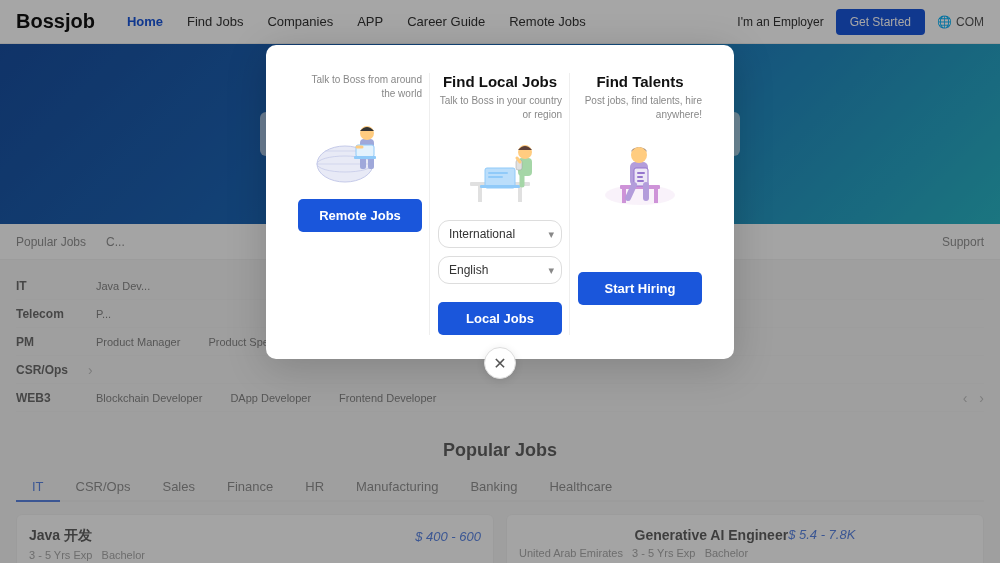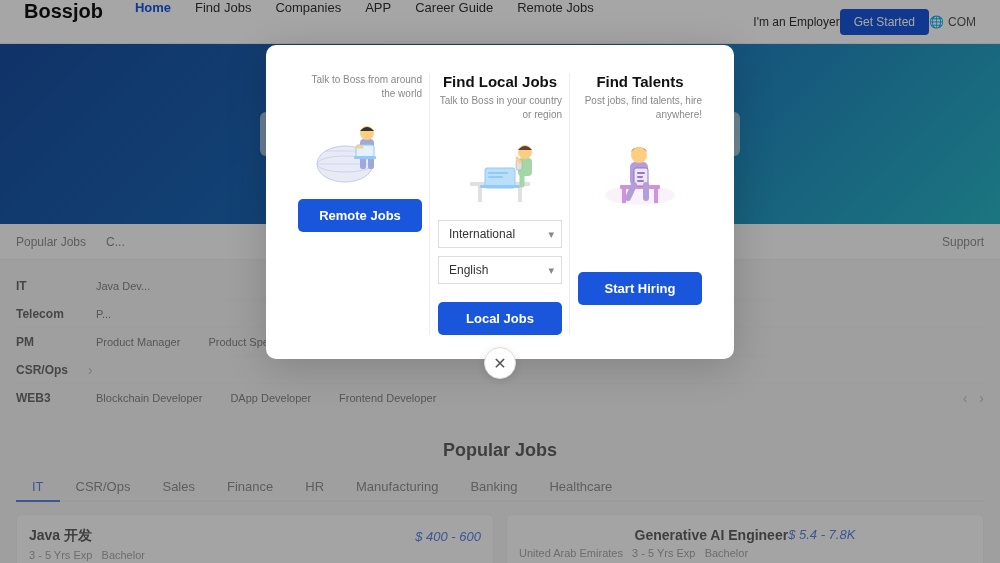--- a/index.html
+++ b/index.html
@@ -6,21 +6,22 @@
     body { font-family: -apple-system, BlinkMacSystemFont, 'Segoe UI', sans-serif; background: #f0f0f0; width: 1000px; height: 563px; overflow: hidden; position: relative; }
 
     
     .bg-page { width: 1000px; height: 563px; position: relative; background: #f5f5f5; }
 
     
     .navbar {
       background: white;
       height: 44px;
       display: flex;
-      padding: 0 24px;
+      align-items: center;
+      padding: 0 16px;
       border-bottom: 1px solid #eee;
       gap: 24px;
       position: relative;
       z-index: 1;
     }
     .navbar-logo {
       font-size: 20px;
       font-weight: 700;
       color: #1a56db;
       margin-right: 8px;
@@ -30,20 +31,21 @@
       font-size: 13px;
       color: #333;
       text-decoration: none;
       cursor: pointer;
     }
     .nav-link.active { color: #1a56db; font-weight: 700; }
     .navbar-right {
       margin-left: auto;
       display: flex;
       align-items: center;
+      gap: 12px;
     }
     .btn-employer {
       font-size: 12px;
       color: #333;
       background: none;
       border: none;
       cursor: pointer;
     }
     .btn-get-started {
       background: #1a56db;
@@ -247,21 +249,21 @@
       width: 100%;
       margin-bottom: 10px;
     }
     .modal-select-wrap {
       position: relative;
       margin-bottom: 8px;
     }
     .modal-select-wrap select {
       width: 100%;
       border: 1px solid #ddd;
-      border-radius: 0;
+      border-radius: 11px;
       padding: 6px 28px 6px 10px;
       font-size: 12px;
       color: #333;
       background: white;
       appearance: none;
       cursor: pointer;
     }
     .modal-select-wrap::after {
       content: '▾';
       position: absolute;

